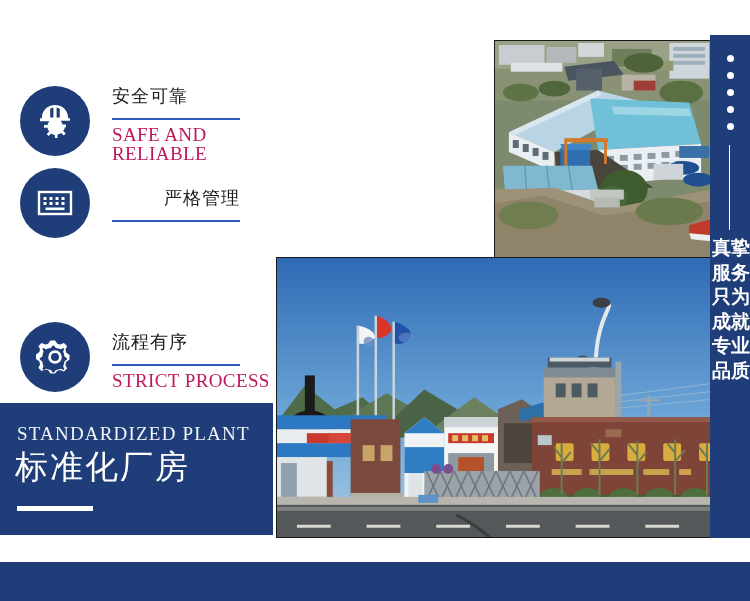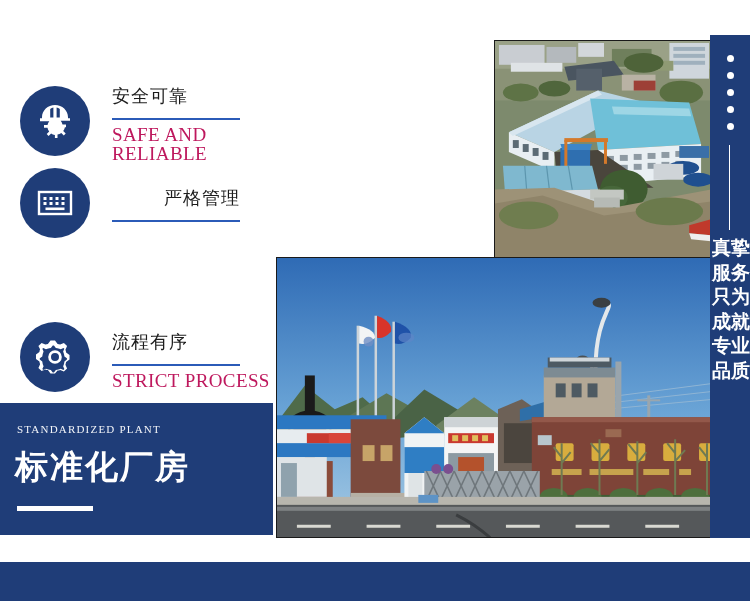--- a/index.html
+++ b/index.html
@@ -72,29 +72,29 @@
   .banner {
     position: absolute;
     left: 0; top: 403px;
     width: 273px; height: 132px;
     background: #1f3d78;
   }
   .banner-en {
     position: absolute;
     left: 17px; top: 20px;
     font-family: "Liberation Serif", "DejaVu Serif", serif;
-    font-size: 11px;
+    font-size: 19px;
     letter-spacing: 1.2px;
     color: #f2f4f8;
   }
   .banner-cn {
     position: absolute;
     left: 15px; top: 44px;
     font-family: "DejaVu Serif", "Liberation Serif", serif;
-    font-weight: bold;
+    font-weight: normal;
     font-size: 33px;
     letter-spacing: 2px;
     color: #ffffff;
     line-height: 40px;
   }
   .banner-rule {
     position: absolute;
     left: 17px; top: 103px;
     width: 76px; height: 5px;
     background: #ffffff;

